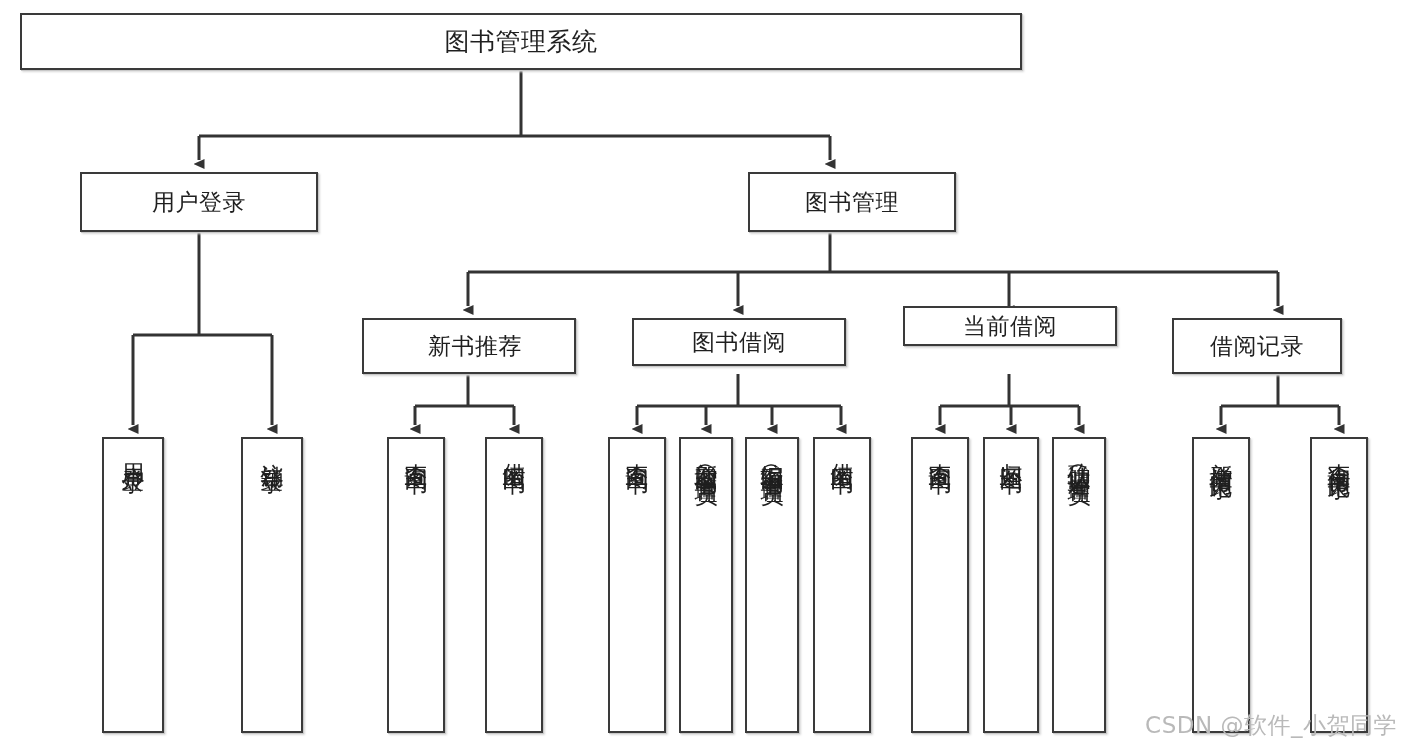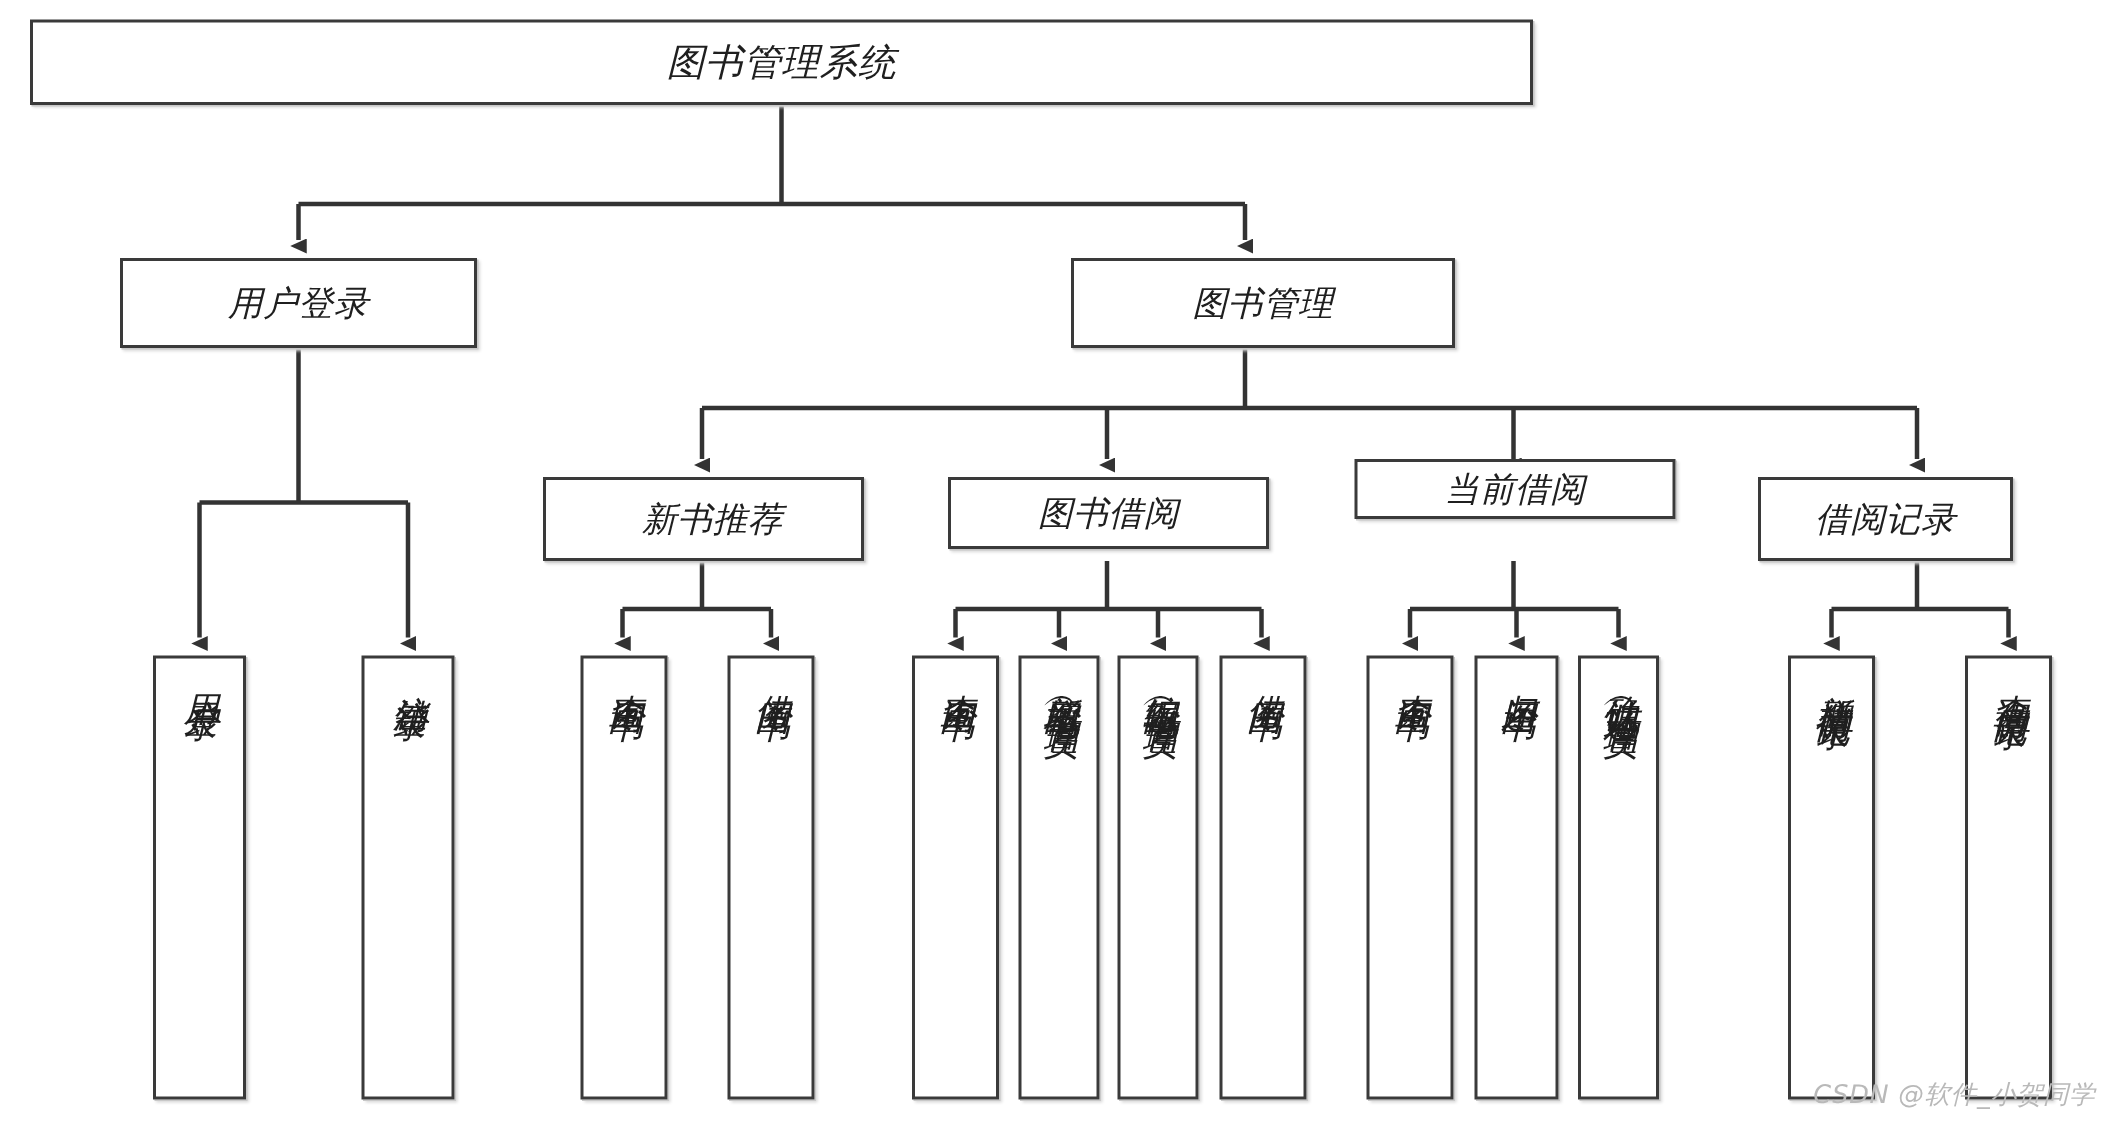--- a/index.html
+++ b/index.html
@@ -38,21 +38,20 @@
     display: flex;
     align-items: center;
     justify-content: center;
     overflow: hidden;
   }
   .node-label {
     display: block;
     color: #1f1f1f;
     white-space: nowrap;
     letter-spacing: 0.5px;
-    font-style: italic;
   }
   
   .node.root .node-label {
     font-size: 25px;
   }
   
   .node.branch .node-label {
     font-size: 23px;
   }
   
@@ -67,25 +66,24 @@
     font-size: 23px;
     line-height: 1.0;
     letter-spacing: 3px;
     white-space: nowrap;
   }
   
   #watermark {
     position: absolute;
     right: 8px;
     bottom: 6px;
-    font-size: 17px;
+    font-size: 23px;
     color: #b9b9b9;
     white-space: nowrap;
     letter-spacing: 0.5px;
-    font-style: italic;
   }
 </style>
 </head>
 <body>
 
 <div id="canvas">
 
   <svg id="connectors" viewBox="0 0 1405 747" width="1405" height="747">
     <defs>
       <marker id="arrow" markerWidth="10" markerHeight="11" refX="1" refY="5.5" orient="auto" markerUnits="userSpaceOnUse">
@@ -136,21 +134,21 @@
     </g>
   </svg>
 
   <div id="nodes">
       <div class="node root" style="left: 20px; top: 13px; width: 1002px; height: 57px;">
         <span class="node-label">图书管理系统</span>
       </div>
       <div class="node branch" style="left: 80px; top: 172px; width: 238px; height: 60px;">
         <span class="node-label">用户登录</span>
       </div>
-      <div class="node branch" style="left: 714px; top: 172px; width: 256px; height: 60px;">
+      <div class="node branch" style="left: 748px; top: 172px; width: 208px; height: 60px;">
         <span class="node-label">图书管理</span>
       </div>
       <div class="node branch" style="left: 362px; top: 318px; width: 214px; height: 56px; padding-left: 12px;">
         <span class="node-label">新书推荐</span>
       </div>
       <div class="node branch" style="left: 632px; top: 318px; width: 214px; height: 48px;">
         <span class="node-label">图书借阅</span>
       </div>
       <div class="node branch" style="left: 903px; top: 306px; width: 214px; height: 40px;">
         <span class="node-label">当前借阅</span>

